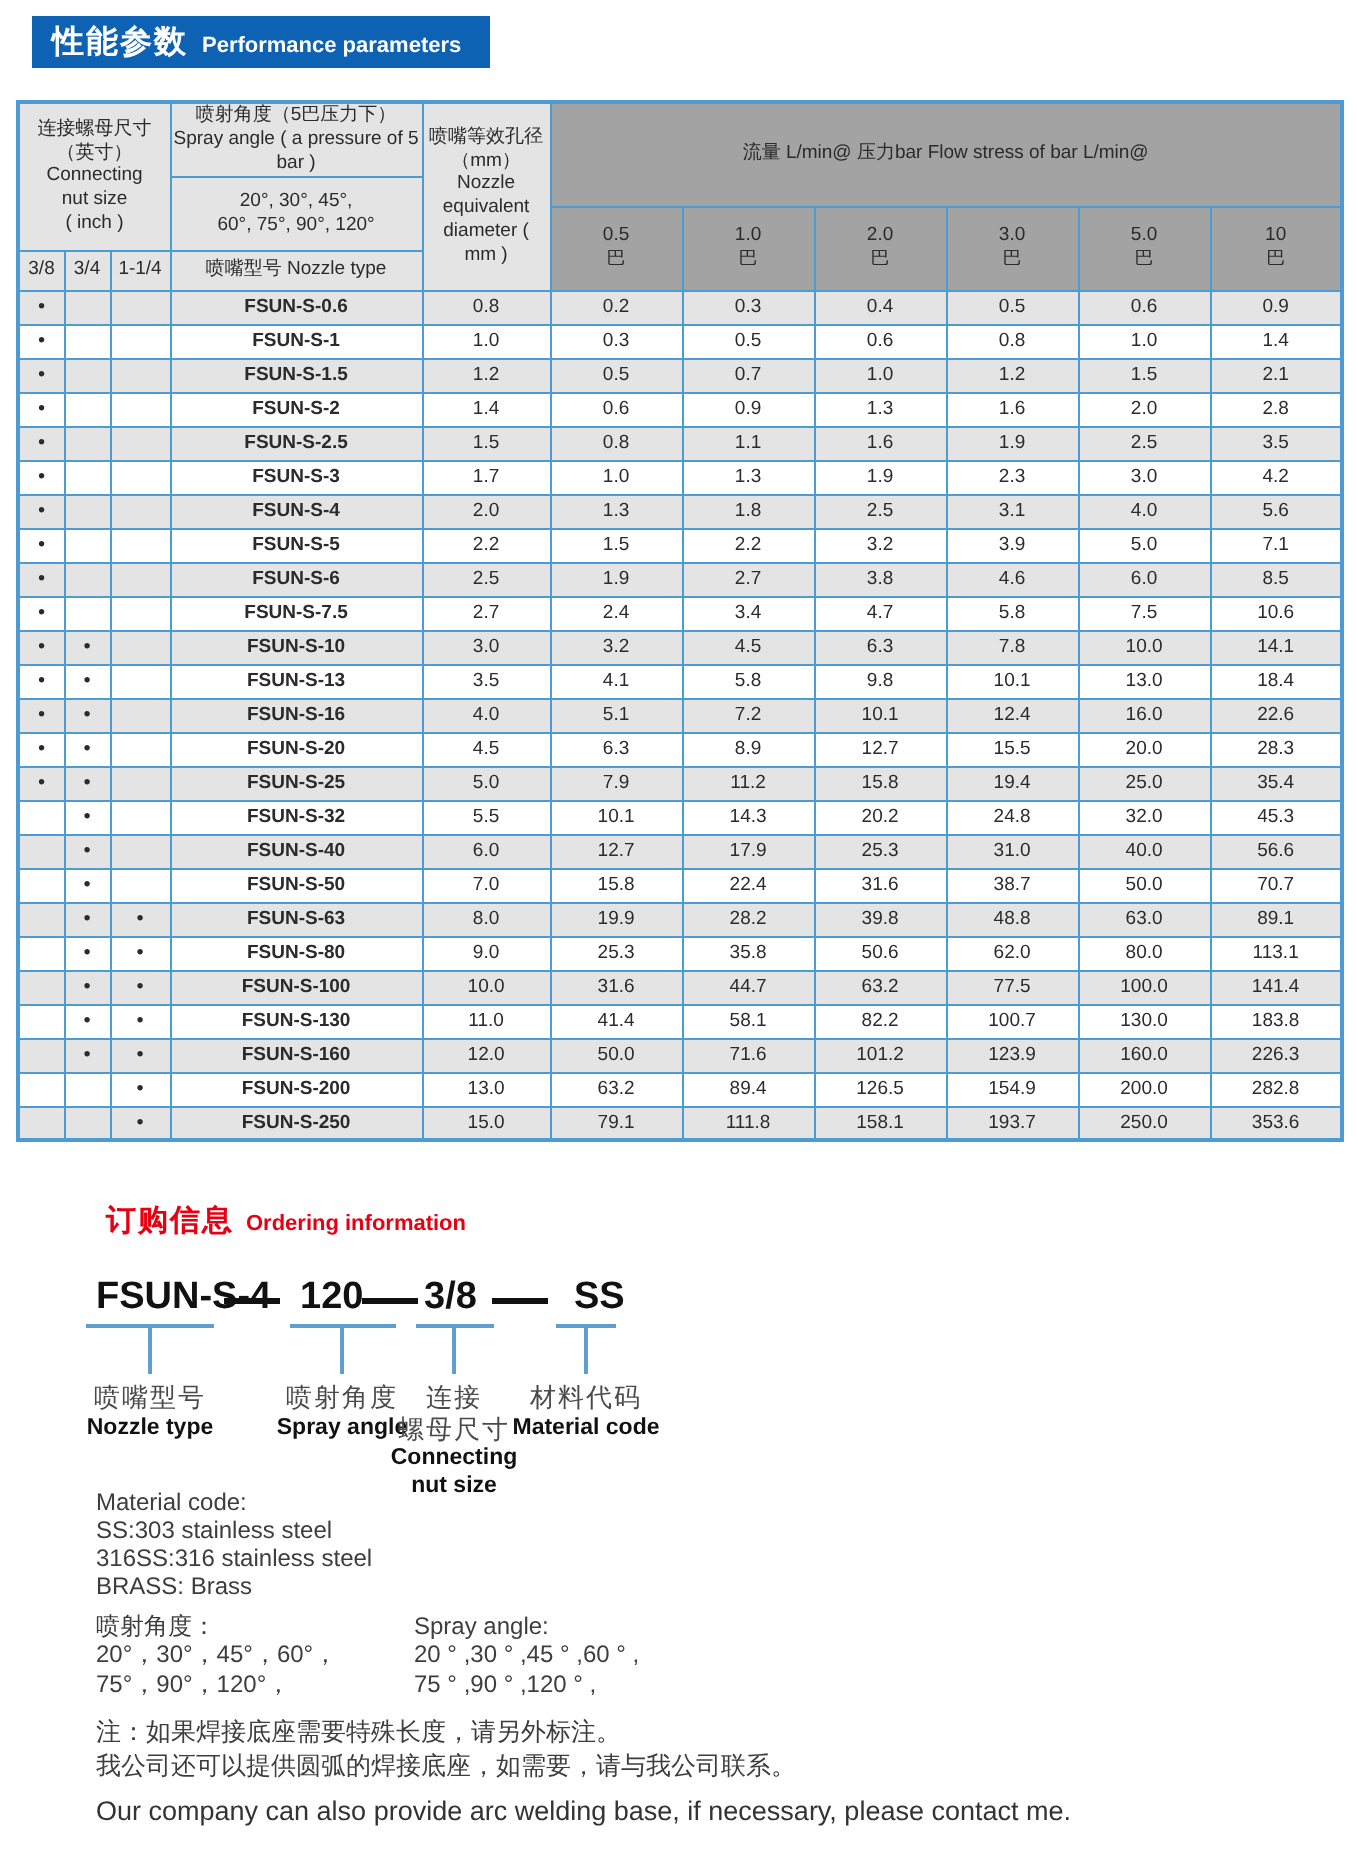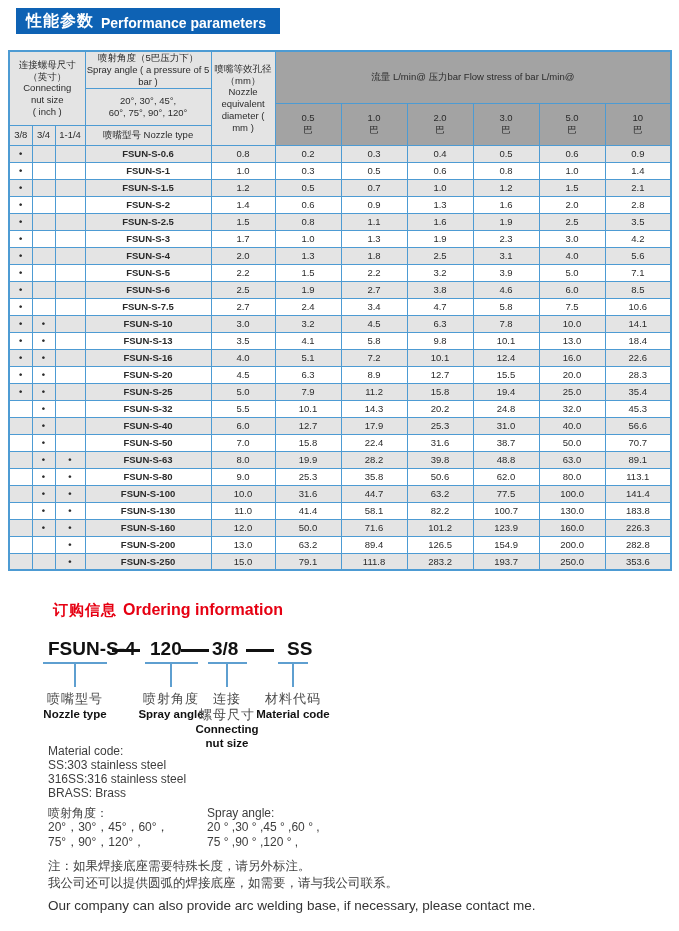--- a/index.html
+++ b/index.html
@@ -17,21 +17,21 @@
     font-family:"Liberation Sans","DejaVu Sans",sans-serif;
     color:var(--ink);
   }
   
   .banner{
     position:absolute;left:16px;top:8px;height:26px;
     background:var(--banner-bg);color:#fff;
     display:flex;align-items:center;padding:0 14px 0 10px;white-space:nowrap;
   }
   .banner .cn{font-size:16px;font-weight:bold;letter-spacing:1px;}
-  .banner .en{font-size:14px;font-weight:bold;margin-left:7px;padding-top:3px;}
+  .banner .en{font-size:11px;font-weight:bold;margin-left:7px;padding-top:3px;}
   
   table.perf{
     position:absolute;left:8px;top:50px;width:663px;
     border-collapse:collapse;table-layout:fixed;
     border:2px solid var(--border-blue);
   }
   table.perf th,table.perf td{
     border:1px solid var(--border-blue);
     font-size:9.5px;text-align:center;vertical-align:middle;
     padding:0 1px;overflow:hidden;color:#2b2b2b;
@@ -39,21 +39,21 @@
   table.perf thead th{background:var(--stripe);font-weight:normal;line-height:1.25;}
   table.perf thead th.white{background:#a3a3a3;}
   table.perf tbody tr:nth-child(odd) td{background:var(--stripe);}
   table.perf tbody tr:nth-child(even) td{background:#fff;}
   table.perf tbody tr{height:17px;}
   td.nozzle{font-weight:bold;font-size:9.5px;}
   td.dot{font-size:10px;font-weight:bold;line-height:1;}
   
   .ord-head{position:absolute;left:53px;top:601px;color:var(--red);white-space:nowrap;display:flex;align-items:baseline;}
   .ord-head .cn{font-size:15px;font-weight:bold;letter-spacing:1px;}
-  .ord-head .en{font-size:16px;font-weight:bold;margin-left:6px;}
+  .ord-head .en{font-size:11px;font-weight:bold;margin-left:6px;}
   .code-line{position:absolute;left:0;top:638px;width:679px;height:26px;}
   .code-line .part{position:absolute;top:0;font-size:19px;font-weight:bold;color:#111;white-space:nowrap;}
   .code-line .dash{position:absolute;top:11px;height:2.5px;background:#111;width:28px;}
   .p1{left:48px;} .p2{left:150px;} .p3{left:212px;} .p4{left:287px;}
   .d1{left:112px;} .d2{left:181px;} .d3{left:246px;}
   .connector-area{position:absolute;left:0;top:662px;width:679px;height:96px;}
   .cgroup{position:absolute;top:0;text-align:center;}
   .cg1{left:30px;width:90px;} .cg2{left:126px;width:90px;} .cg3{left:187px;width:80px;} .cg4{left:248px;width:90px;}
   .cbar{height:2px;background:var(--connector);margin:0 auto;}
   .cg1 .cbar{width:64px;} .cg2 .cbar{width:53px;} .cg3 .cbar{width:39px;} .cg4 .cbar{width:30px;}
@@ -450,21 +450,21 @@
         <td>282.8</td>
       </tr>
       <tr>
         <td class="dot"></td>
         <td class="dot"></td>
         <td class="dot">•</td>
         <td class="nozzle">FSUN-S-250</td>
         <td>15.0</td>
         <td>79.1</td>
         <td>111.8</td>
-        <td>283.2</td>
+        <td>158.1</td>
         <td>193.7</td>
         <td>250.0</td>
         <td>353.6</td>
       </tr>
     </tbody>
 </table>
 
 <div class="ord-head">
   <span class="cn">订购信息</span>
   <span class="en">Ordering information</span>

